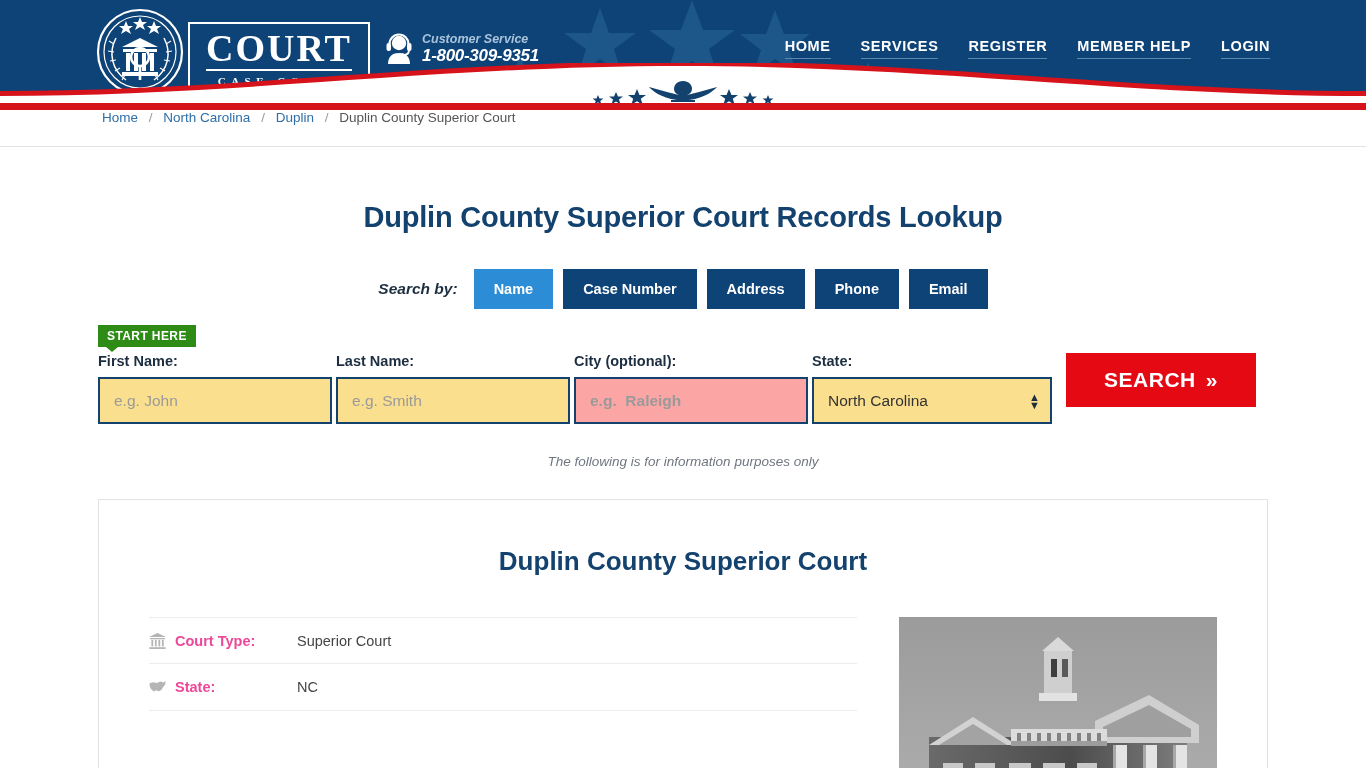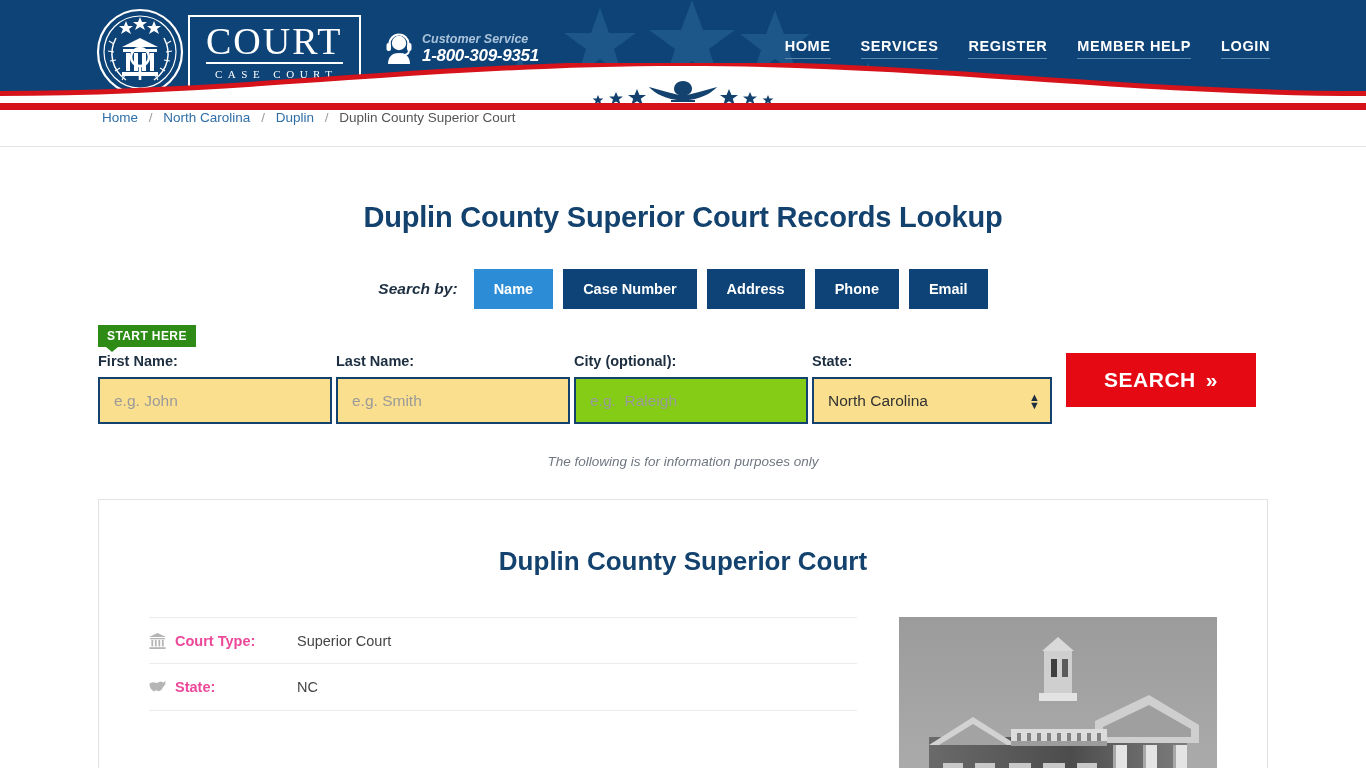--- a/index.html
+++ b/index.html
@@ -20,21 +20,21 @@
   .hdr-stars { position: absolute; inset: 0; pointer-events: none; }
   .hdr-inner {
     position: relative;
     width: 1366px; height: 103px;
     margin: 0 auto;
   }
 
   
   .logo-wrap {
     position: absolute; left: 96px; top: 8px;
-    display: flex; align-items: center;
+    display: flex; align-items: flex-end; font-weight: bold;
   }
   .emblem {
     width: 88px; height: 88px;
     position: relative;
   }
   .logo-box {
     margin-left: 4px;
     border: 2px solid #ffffff;
     padding: 5px 16px 7px 16px;
     text-align: center;
@@ -169,21 +169,21 @@
     padding: 0 14px;
     color: #333333;
     outline: none;
   }
   .field input::placeholder { color: #9a9a9a; }
   .f-first { width: 234px; }
   .f-last  { width: 234px; }
   .f-city  { width: 234px; }
   .f-state { width: 240px; }
   .f-first input, .f-last input { background: #fadf8e; }
-  .f-city input { background: #84cc16; }
+  .f-city input { background: #fca5a5; font-weight: bold; }
   .state-wrap { position: relative; width: 240px; }
   .state-wrap select {
     width: 100%;
     background: #fadf8e;
     -webkit-appearance: none; appearance: none;
     padding-right: 34px;
   }
   .state-chev {
     position: absolute; right: 12px; top: 50%;
     transform: translateY(-50%);

